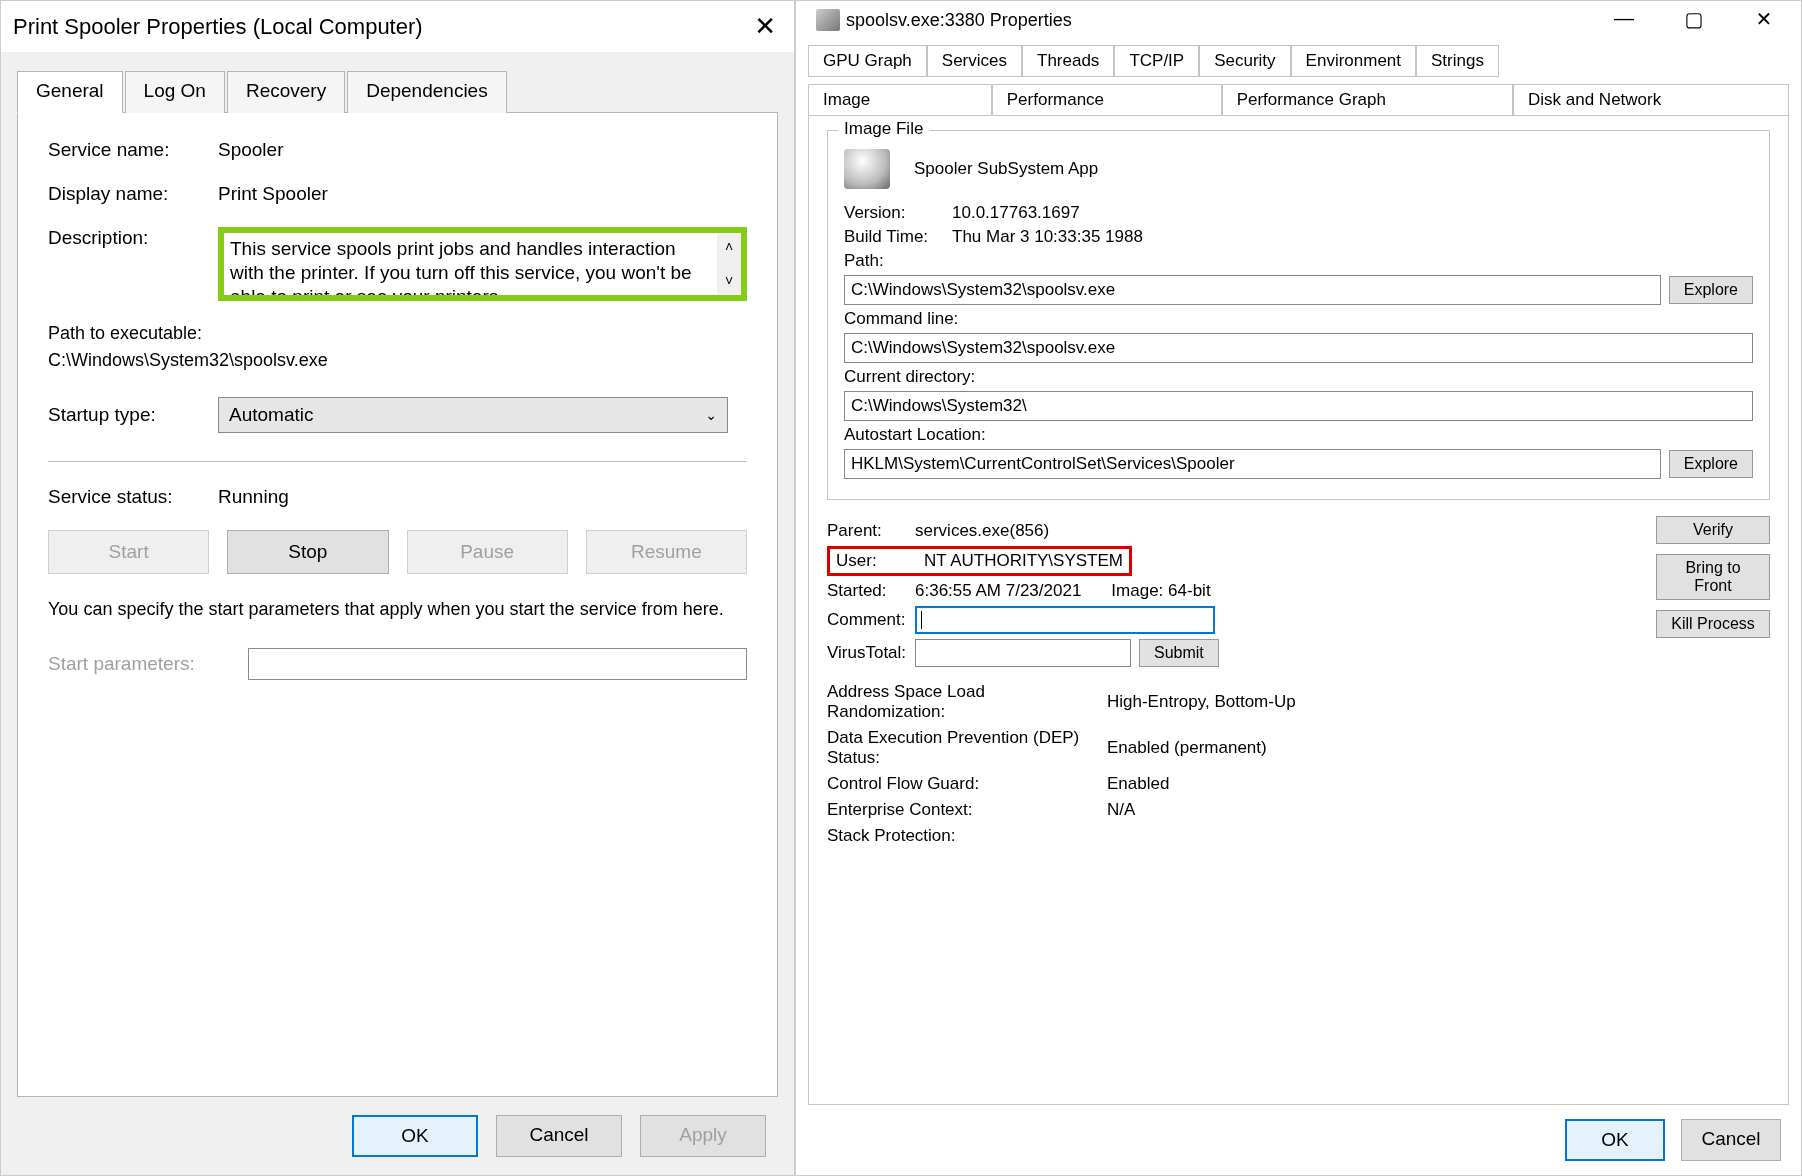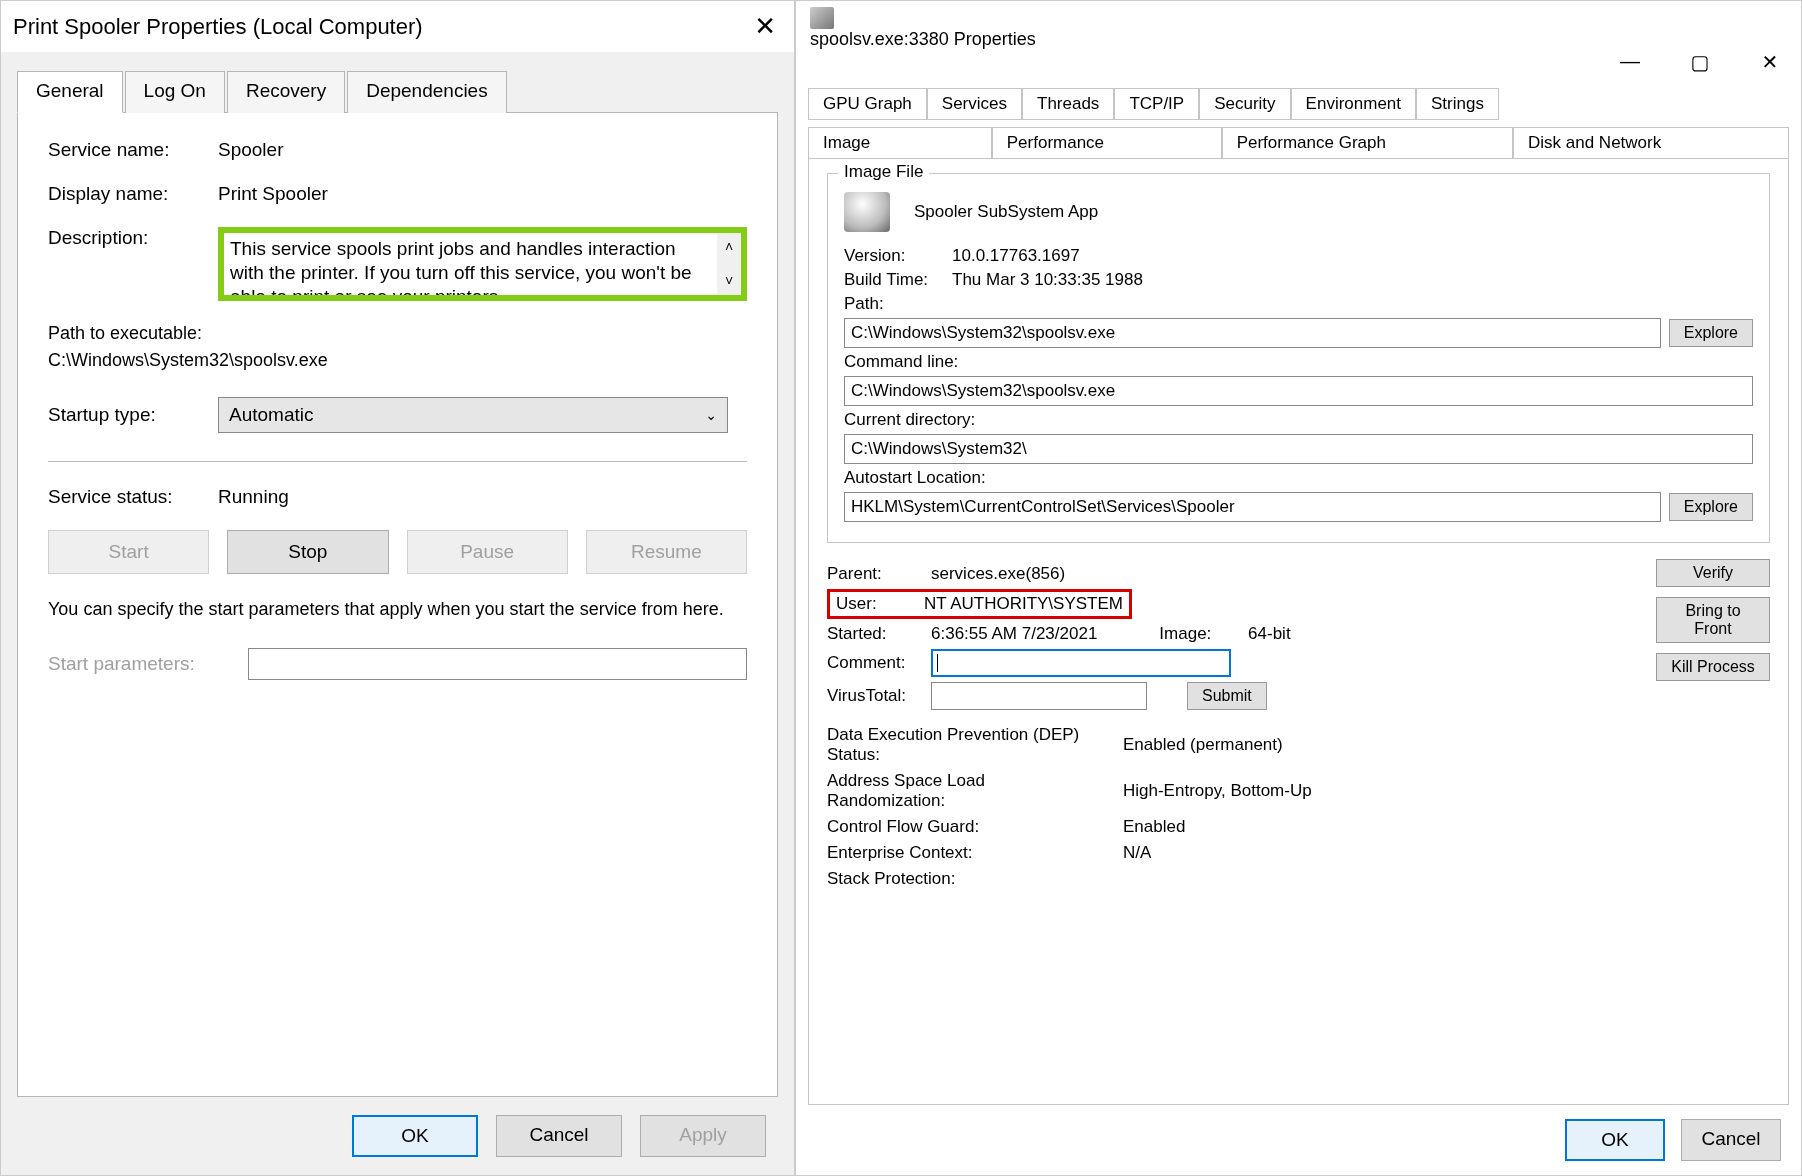--- a/index.html
+++ b/index.html
@@ -137,24 +137,23 @@
     flex: 1;
     height: 1176px;
     background: #fff;
     border: 1px solid #ccc;
     display: flex;
     flex-direction: column;
     font-size: 17px;
   }
   .rtitle {
     display: flex;
-    align-items: flex-start;
-    padding: 6px 14px;
+    align-items: flex-end;
+    padding: 6px 20px;
     font-size: 18px;
-    flex-direction: column;
   }
   .rtitle .icon-sm { width: 24px; height: 22px; margin-right: 6px; background: linear-gradient(135deg, #ccc, #777); border-radius: 2px; }
   .winbtns { margin-left: auto; display: flex; gap: 36px; font-size: 20px; }
   .winbtn { width: 34px; text-align: center; }
   .rtabs {
     display: flex;
     flex-wrap: wrap;
     margin: 8px 12px 0 12px;
   }
   .rtab {
@@ -203,21 +202,21 @@
   }
   .sbtn {
     border: 1px solid #999;
     background: #e1e1e1;
     padding: 4px 14px;
     font-size: 16px;
   }
   .two-col { display: flex; gap: 20px; }
   .leftcol { flex: 1; }
   .rightcol { display: flex; flex-direction: column; gap: 10px; align-items: flex-end; }
-  .kline { display: flex; margin: 5px 0; align-items: center; gap: 16px; }
+  .kline { display: flex; margin: 5px 0; align-items: center; }
   .klbl { width: 88px; }
   .kval {  }
   .redbox { border: 3px solid #d90000; padding: 2px 6px; display: inline-flex; align-items: center; }
   .seclines .kline { margin: 6px 0; }
   .seclines .klbl { width: 280px; }
   .rfooter { display: flex; justify-content: flex-end; gap: 16px; padding: 14px 20px; }
   .comment-field { border: 2px solid #0078d7; height: 28px; width: 300px; background: #fff; display: flex; align-items: center; padding: 0 4px; }
   .cursor-bar { width: 1px; height: 18px; background: #000; }
 </style>
 </head>
@@ -391,26 +390,26 @@
       </div>
       <div class="rightcol">
         <div class="sbtn" style="width:114px; text-align:center;">Verify</div>
         <div class="sbtn" style="width:114px; text-align:center;">Bring to Front</div>
         <div class="sbtn" style="width:114px; text-align:center;">Kill Process</div>
       </div>
     </div>
 
     <div class="seclines" style="margin-top:10px;">
       <div class="kline">
+        <span class="klbl">Address Space Load Randomization:</span>
+        <span>High-Entropy, Bottom-Up</span>
+      </div>
+      <div class="kline">
         <span class="klbl">Data Execution Prevention (DEP) Status:</span>
         <span>Enabled (permanent)</span>
-      </div>
-      <div class="kline">
-        <span class="klbl">Address Space Load Randomization:</span>
-        <span>High-Entropy, Bottom-Up</span>
       </div>
       <div class="kline">
         <span class="klbl">Control Flow Guard:</span>
         <span>Enabled</span>
       </div>
       <div class="kline">
         <span class="klbl">Enterprise Context:</span>
         <span>N/A</span>
       </div>
       <div class="kline">

